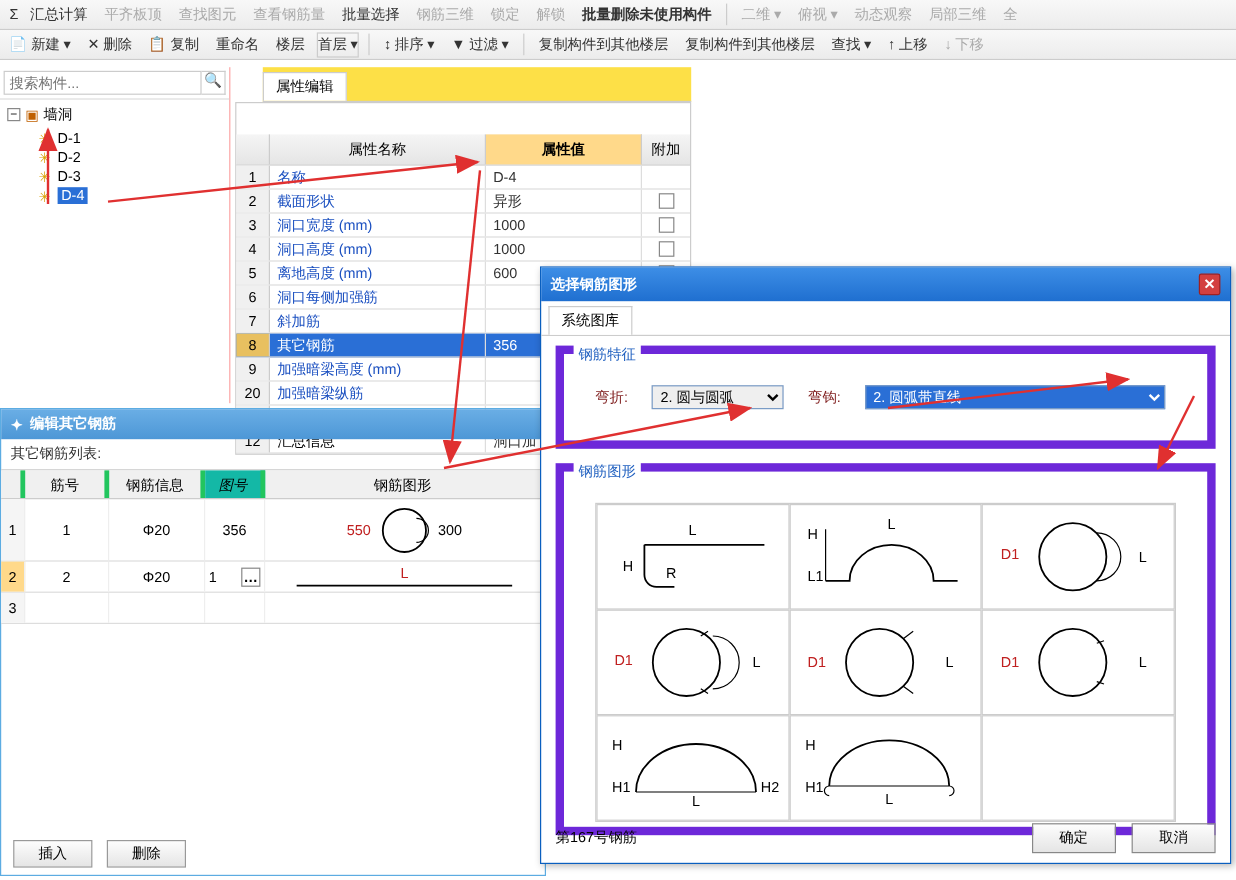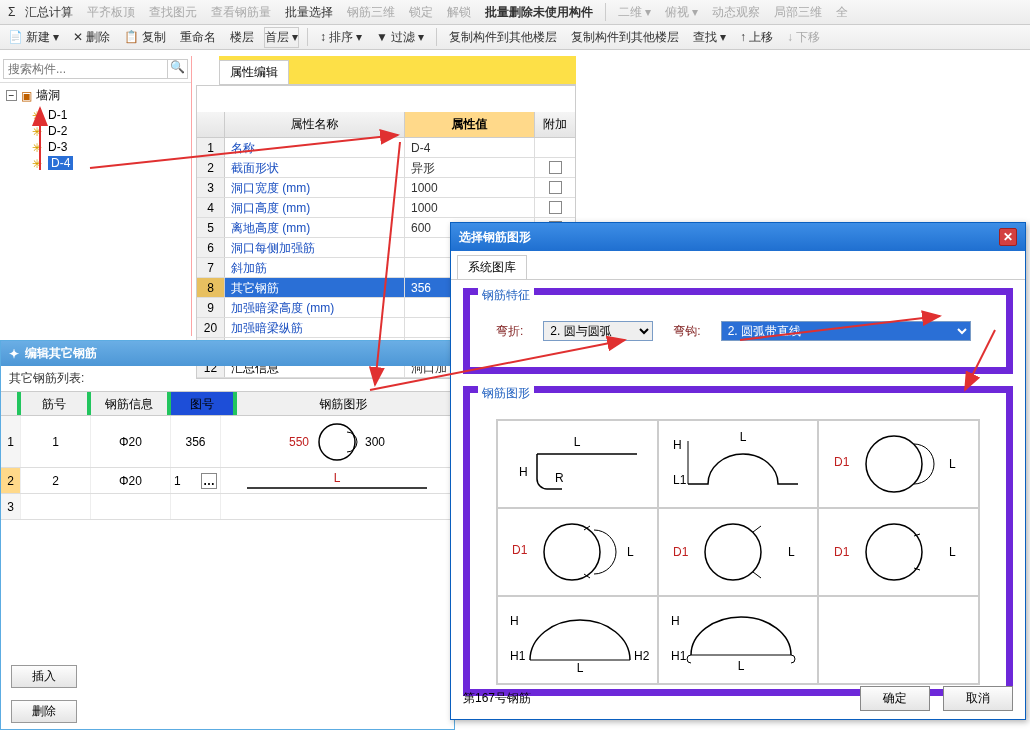--- a/index.html
+++ b/index.html
@@ -50,32 +50,32 @@
 
 .bottom-panel { position: absolute; left: 0; top: 340px; width: 455px; height: 390px; border: 1px solid #5cace2; }
 .bottom-title { background: linear-gradient(#6aaee5,#4d97d6); color: #fff; padding: 4px 8px; display: flex; align-items: center; gap: 6px; font-weight: bold; }
 .bottom-sub { padding: 4px 8px; color: #333; }
 .bottom-grid { border-top: 1px solid #ccc; }
 .bg-head { display: flex; background: #f0f0f0; border-bottom: 1px solid #ccc; height: 24px; }
 .bgh { border-right: 4px solid #22c55e; text-align: center; line-height: 24px; }
 .bgh.n { width: 20px; }
 .bgh.a { width: 70px; }
 .bgh.b { width: 80px; }
-.bgh.c { width: 66px; background: #1d4ed8; }
+.bgh.c { width: 50px; background: #14b8a6; font-style: italic; }
 .bgh.d { flex: 1; }
 .bg-row { display: flex; border-bottom: 1px solid #ddd; height: 52px; align-items: center; }
 .bg-row.short { height: 26px; }
 .bgc { border-right: 1px solid #eee; height: 100%; display: flex; align-items: center; justify-content: center; }
 .bgc.n { width: 20px; background: #f5f5f5; }
 .bgc.n.sel { background: #ffd98a; }
 .bgc.a { width: 70px; }
 .bgc.b { width: 80px; }
 .bgc.c { width: 50px; }
 .bgc.d { flex: 1; position: relative; }
-.bottom-foot { position: absolute; bottom: 6px; left: 10px; display: flex; gap: 12px; flex-direction: column; }
+.bottom-foot { position: absolute; bottom: 6px; left: 10px; display: flex; gap: 12px; }
 .bottom-foot button { padding: 2px 20px; border: 1px solid #999; background: linear-gradient(#fdfdfd,#e5e5e5); }
 
 
 .dialog { position: absolute; left: 450px; top: 222px; width: 576px; height: 498px; border: 1px solid #0a5fbf; background: #fff; box-shadow: 2px 2px 6px rgba(0,0,0,.3); }
 .dlg-title { background: linear-gradient(#3d8ee6,#1f6fd0); color: #fff; font-weight: bold; padding: 5px 8px; display: flex; justify-content: space-between; align-items: center; }
 .dlg-close { width: 18px; height: 18px; background: #d34040; border: 1px solid #a02020; color: #fff; text-align: center; line-height: 16px; border-radius: 2px; cursor: pointer; }
 .dlg-tabs { padding: 4px 6px 0 6px; border-bottom: 1px solid #ccc; }
 .dlg-tab { display: inline-block; border: 1px solid #ccc; border-bottom: none; background: #fff; padding: 3px 10px; }
 .dlg-body { padding: 8px 12px; }
 .fieldset { border: 7px solid #6d28d9; margin-bottom: 12px; padding: 26px; position: relative; }

